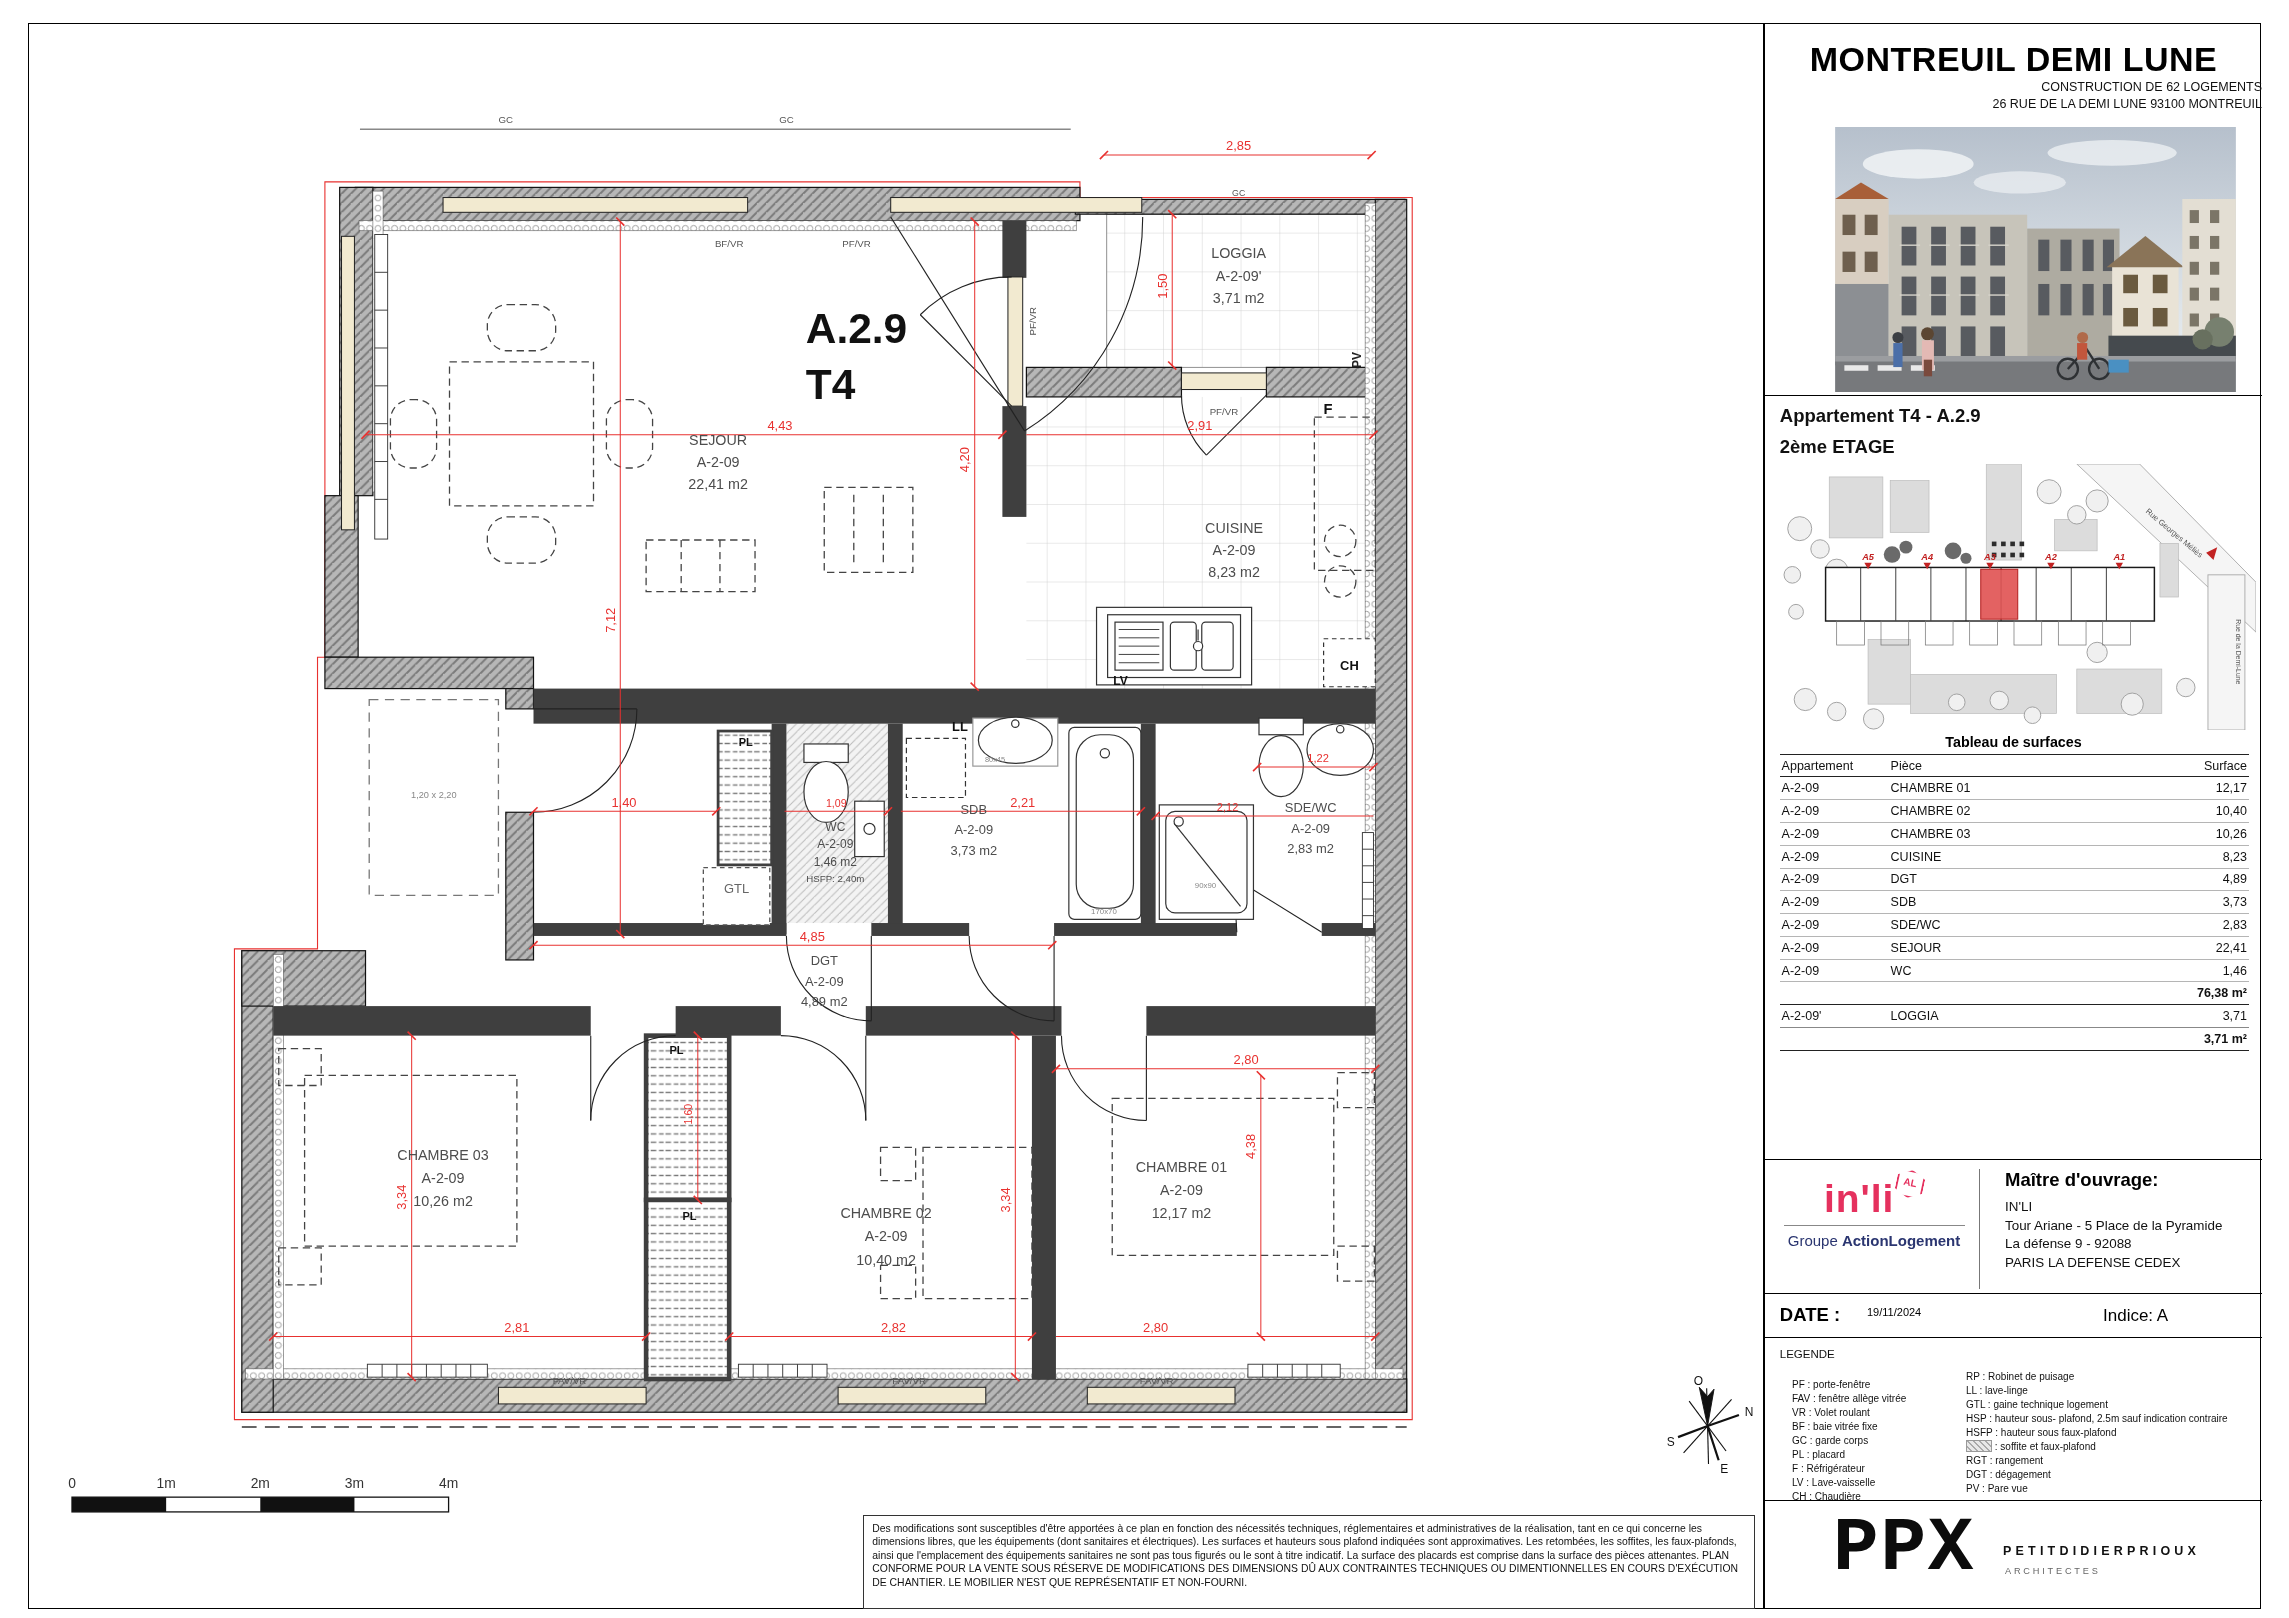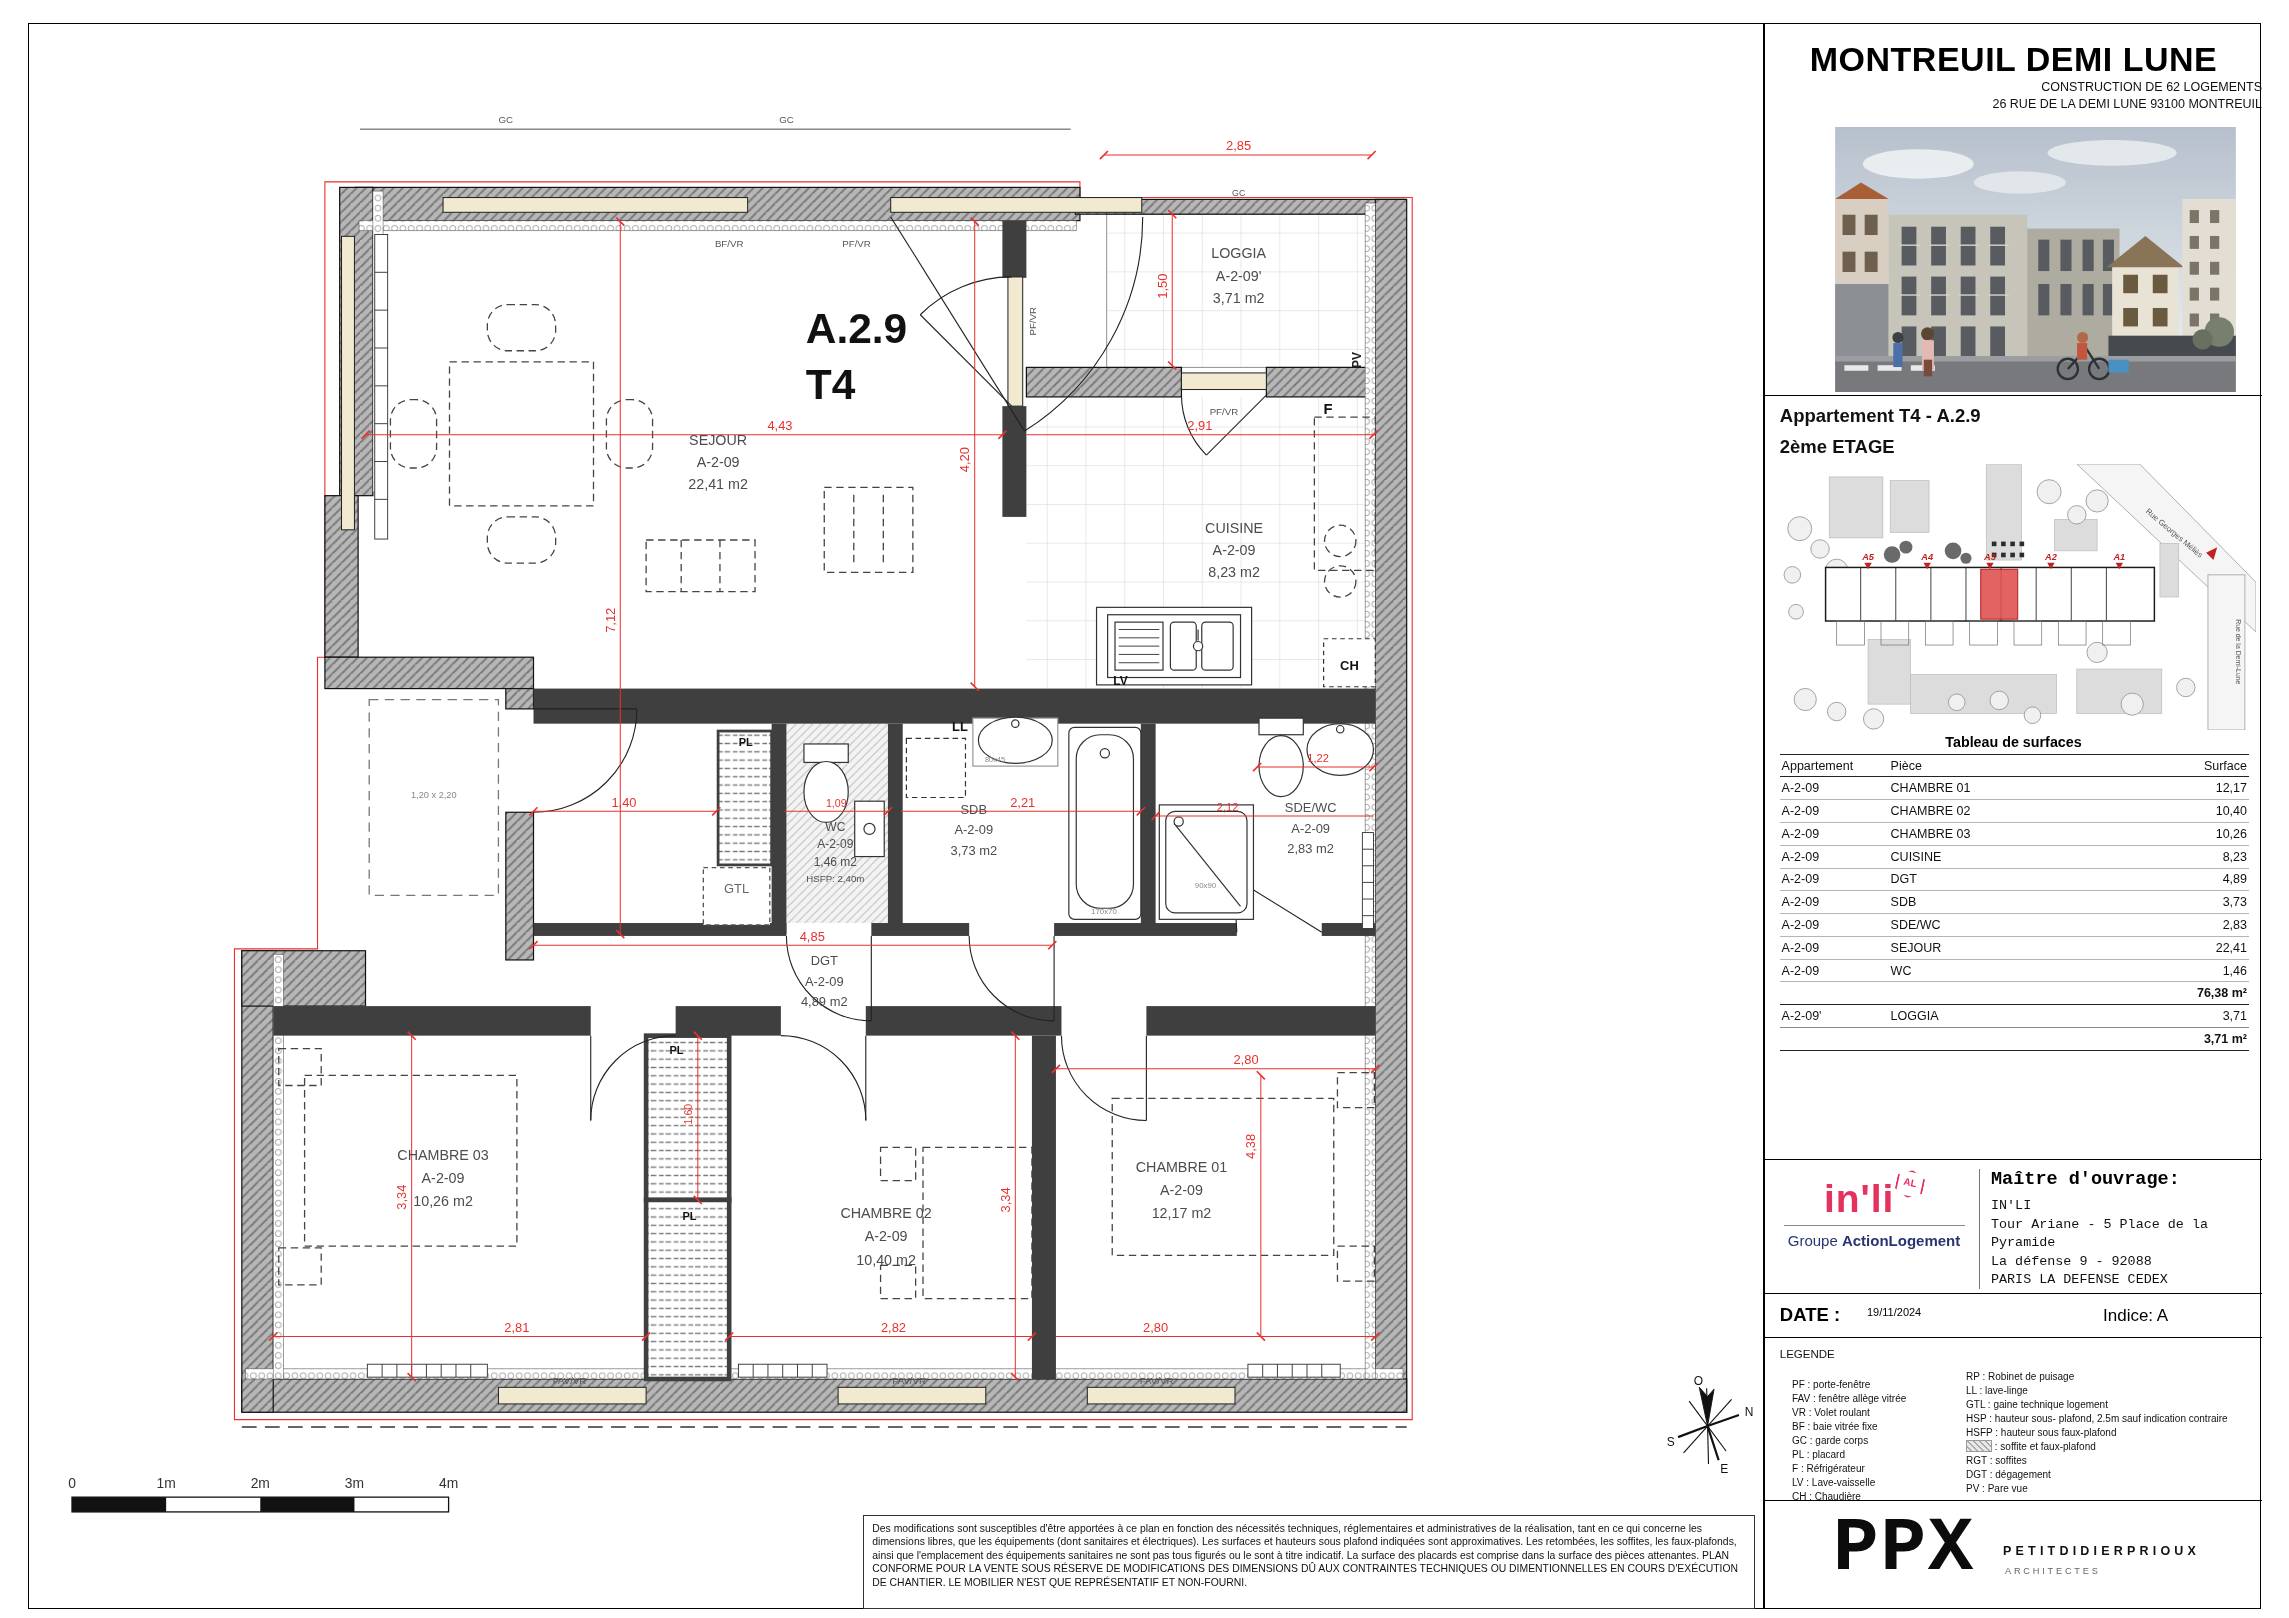--- a/index.html
+++ b/index.html
@@ -23,21 +23,21 @@
   table.surf tbody.totals td{border-bottom:1.4px solid #222;border-top:0.5px solid #222;font-weight:bold;}
   table.surf tbody.lrow td{border-bottom:0.9px solid #888;}
   col.c1{width:109px;} col.c3{width:79px;}
   
   .inli{position:absolute;left:13px;top:1154px;width:192px;text-align:center;}
   .inli .word{font-size:39px;font-weight:bold;color:#e5315e;letter-spacing:0.9px;display:inline-block;}
   .inli .badge{display:inline-block;vertical-align:top;margin-top:-7.4px;margin-left:1.8px;width:24px;height:24px;border:2px solid #e5315e;color:#e5315e;font-size:10px;font-weight:bold;line-height:22px;text-align:center;transform:rotate(12deg);clip-path:polygon(50% 0,100% 25%,100% 75%,50% 100%,0 75%,0 25%);}
   .inli .rule{height:0;border-top:1.4px solid #888;margin:3.7px 5.5px 6.5px 5.5px;}
   .inli .grp{font-size:15px;color:#2a3570;}
   .inli .grp b{color:#2a3570;text-align:center;}
-  .owner{position:absolute;left:214px;top:1146px;width:277px;padding-left:11px;border-left:0.9px solid #777;height:120px;font-family:Liberation Mono, monospace;}
+  .owner{position:absolute;left:214px;top:1146px;width:277px;padding-left:25px;border-left:0.9px solid #777;height:120px;}
   .owner .oh{font-size:18.5px;font-weight:bold;margin-bottom:7.4px;}
   .owner .ol{font-size:13.4px;line-height:18.5px;color:#111;}
   .daterow .dl{position:absolute;left:14.8px;top:1281px;font-size:18.5px;font-weight:bold;}
   .daterow .dv{position:absolute;left:102px;top:1283px;font-size:11px;}
   .daterow .ind{position:absolute;left:338px;top:1283px;font-size:17px;}
   .leg-h{position:absolute;left:14.8px;top:1325px;font-size:11.5px;color:#111;}
   .leg-c1{position:absolute;left:27px;top:1347px;width:183px;margin-top:8px;}
   .leg-c2{position:absolute;left:201px;top:1347px;width:293px;}
   .leg-item{font-size:10px;line-height:14px;color:#111;white-space:nowrap;}
   .leg-c2 .leg-item{white-space:normal;}
@@ -727,21 +727,21 @@
     <div class="leg-c2">
       <div>
           <div class="leg-item">RP : Robinet de puisage</div>
           <div class="leg-item">LL : lave-linge</div>
           <div class="leg-item">GTL : gaine technique logement</div>
           <div class="leg-item">HSP : hauteur sous- plafond, 2.5m sauf indication contraire</div>
           <div class="leg-item">HSFP : hauteur sous faux-plafond</div>
         </div>
       <div class="swatch-line"><span class="swatch"></span><span>: soffite et faux-plafond</span></div>
       <div>
-          <div class="leg-item">RGT : soffites</div>
+          <div class="leg-item">RGT : rangement</div>
           <div class="leg-item">DGT : dégagement</div>
           <div class="leg-item">PV : Pare vue</div>
         </div>
     </div>
 
     <div class="hline" style="top:1477px"></div>
     <div class="ppx">PPX</div>
     <div class="ppx-n">PETITDIDIERPRIOUX</div>
     <div class="ppx-a">ARCHITECTES</div>
   </div>

